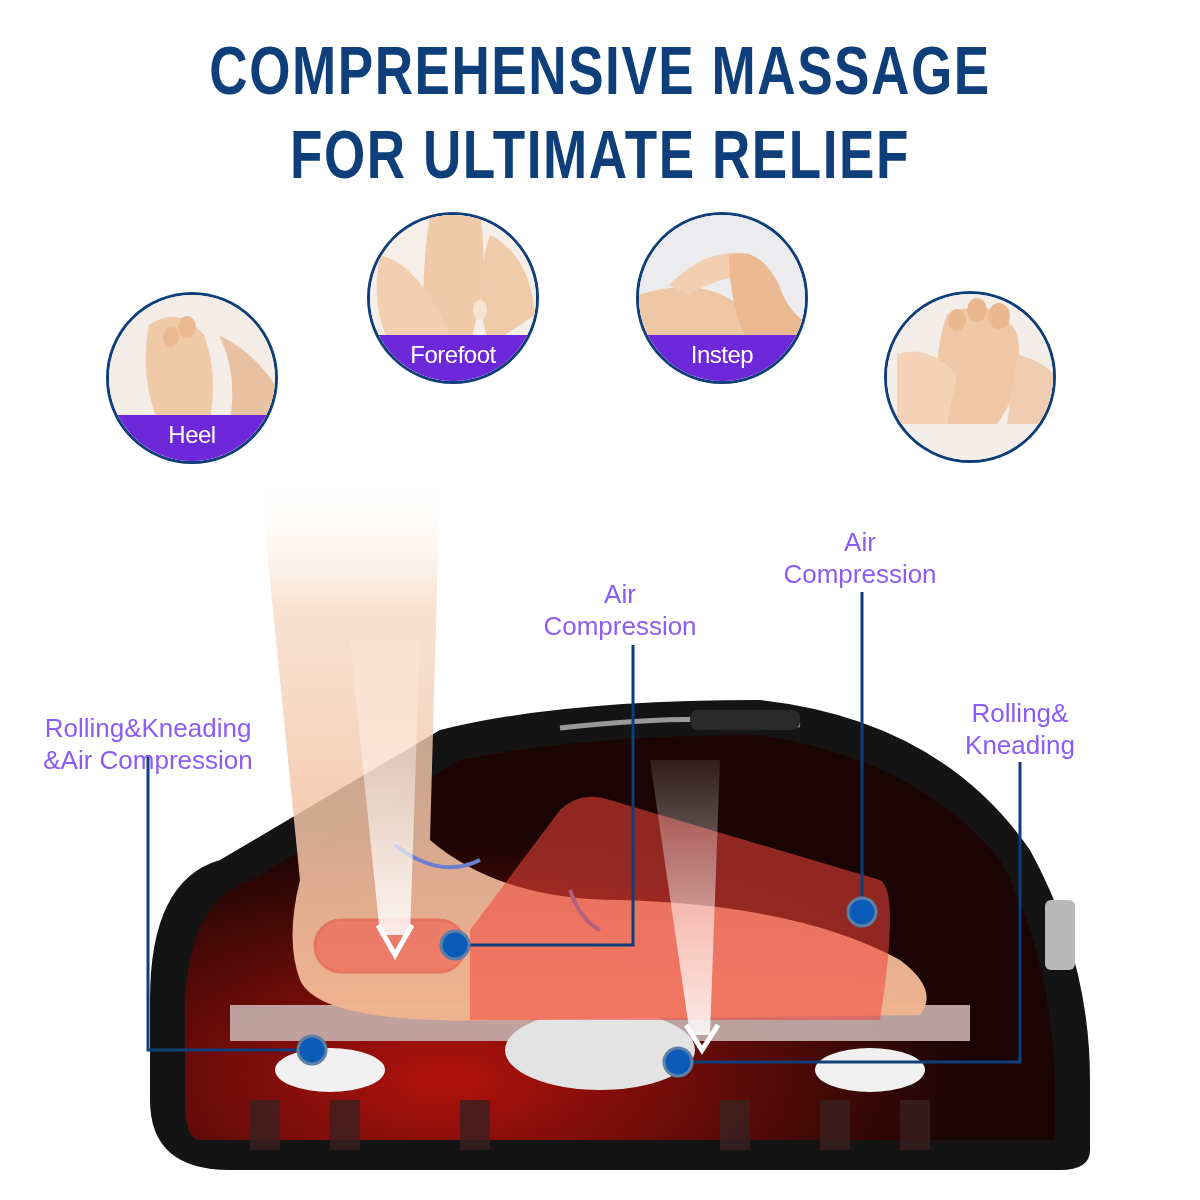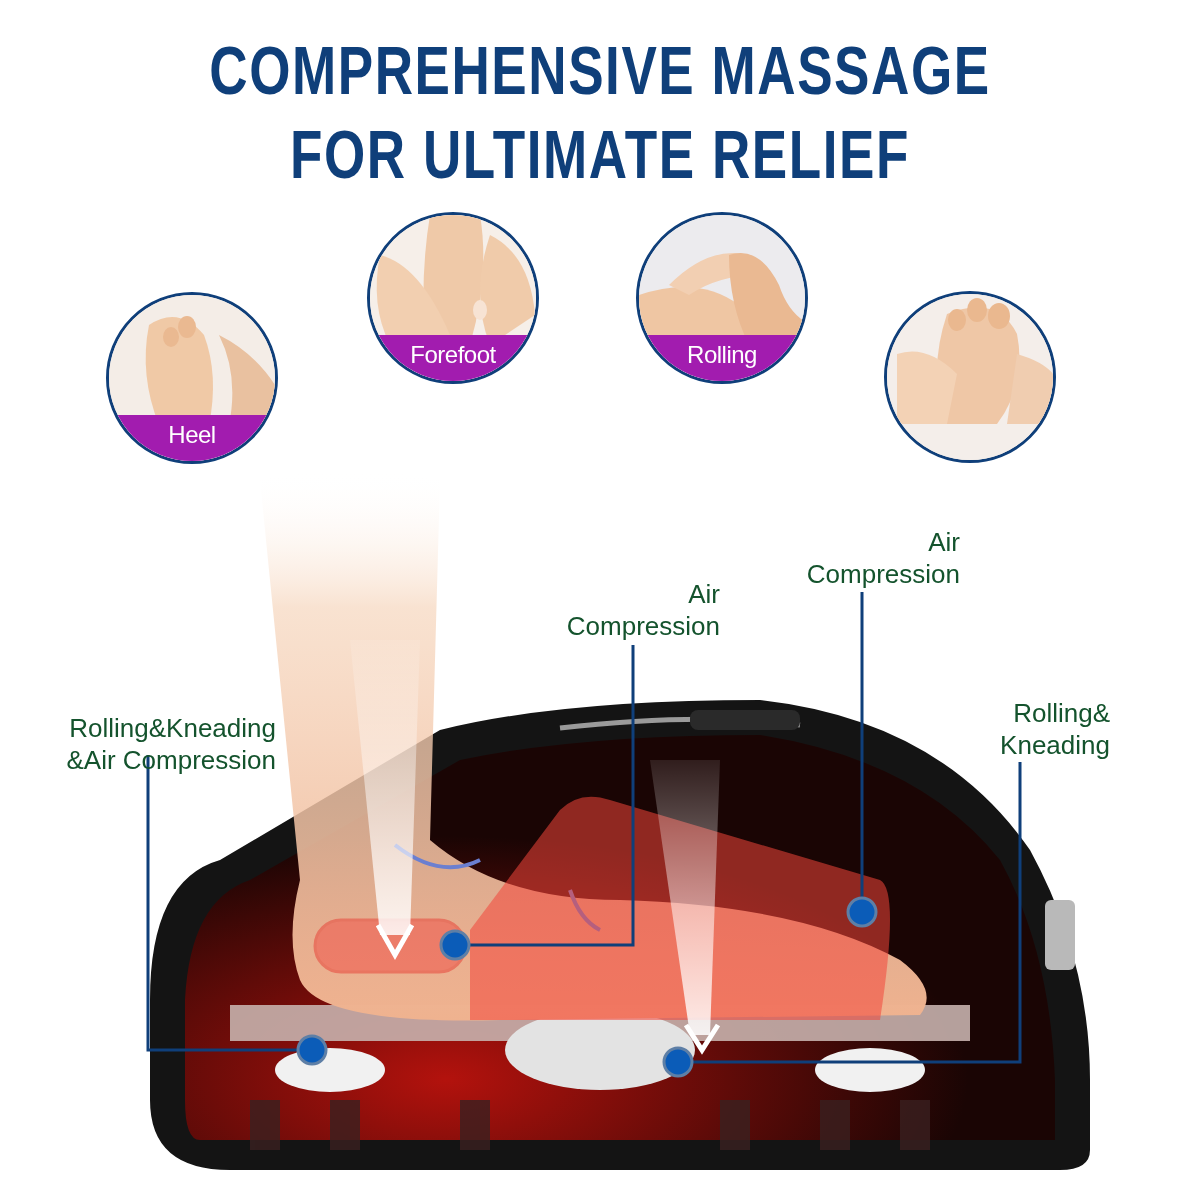--- a/index.html
+++ b/index.html
@@ -3,24 +3,24 @@
 <meta charset="utf-8">
 <style>
   html,body{margin:0;padding:0;background:#ffffff;}
   body{width:1200px;height:1200px;position:relative;overflow:hidden;font-family:"Liberation Sans",sans-serif;}
   .headline{position:absolute;left:0;top:28px;width:1200px;text-align:center;color:#0f3f7a;
     font-family:"Liberation Sans",sans-serif;font-weight:700;font-size:68px;line-height:84px;
     transform:scaleX(0.78);transform-origin:600px 0;letter-spacing:2px;}
   .zone{position:absolute;width:172px;height:172px;border-radius:50%;border:3px solid #0f3f7a;overflow:hidden;
     background:#f3ece6;box-sizing:border-box;}
   .zone svg{position:absolute;left:0;top:0;}
-  .zone .band{position:absolute;left:0;right:0;bottom:0;height:46px;background:#a21caf;color:#fff;
+  .zone .band{position:absolute;left:0;right:0;bottom:0;height:46px;background:#6d28d9;color:#fff;
     text-align:center;font-size:24px;line-height:40px;letter-spacing:-0.5px;}
   .stage{position:absolute;left:0;top:0;}
-  .callout{position:absolute;color:#14532d;font-size:26px;line-height:32px;text-align:right;}
+  .callout{position:absolute;color:#8b5cf6;font-size:26px;line-height:32px;text-align:center;}
 </style>
 </head>
 <body>
 
 <div class="headline">
   <div>COMPREHENSIVE MASSAGE</div>
   <div>FOR ULTIMATE RELIEF</div>
 </div>
 
 <div class="zone" style="left:106px;top:292px;">
@@ -45,21 +45,21 @@
   <div class="band">Forefoot</div>
 </div>
 
 <div class="zone" style="left:636px;top:212px;">
   <svg width="172" height="172">
     <rect width="172" height="172" fill="#ecebee"></rect>
     <path d="M0 80 Q60 60 100 90 L110 130 L0 130Z" fill="#efc6a3"></path>
     <path d="M30 70 Q70 30 110 40 Q130 50 120 60 Q80 60 50 80Z" fill="#f2cfb2"></path>
     <path d="M90 40 Q120 30 140 70 Q150 100 172 110 L172 130 L110 130 Q90 90 90 40Z" fill="#eab992"></path>
   </svg>
-  <div class="band">Rolling</div>
+  <div class="band">Instep</div>
 </div>
 
 <div class="zone" style="left:884px;top:291px;">
   <svg width="172" height="172">
     <rect width="172" height="172" fill="#f4eeea"></rect>
     <path d="M60 20 Q110 0 130 40 Q140 90 110 130 L60 130 Q40 80 60 20Z" fill="#efc7a6"></path>
     <ellipse cx="70" cy="26" rx="9" ry="11" fill="#eab88f"></ellipse>
     <ellipse cx="90" cy="16" rx="10" ry="12" fill="#eab88f"></ellipse>
     <ellipse cx="112" cy="22" rx="11" ry="13" fill="#eab88f"></ellipse>
     <path d="M10 60 Q40 50 70 80 L60 130 L10 130Z" fill="#f3d2b5"></path>

